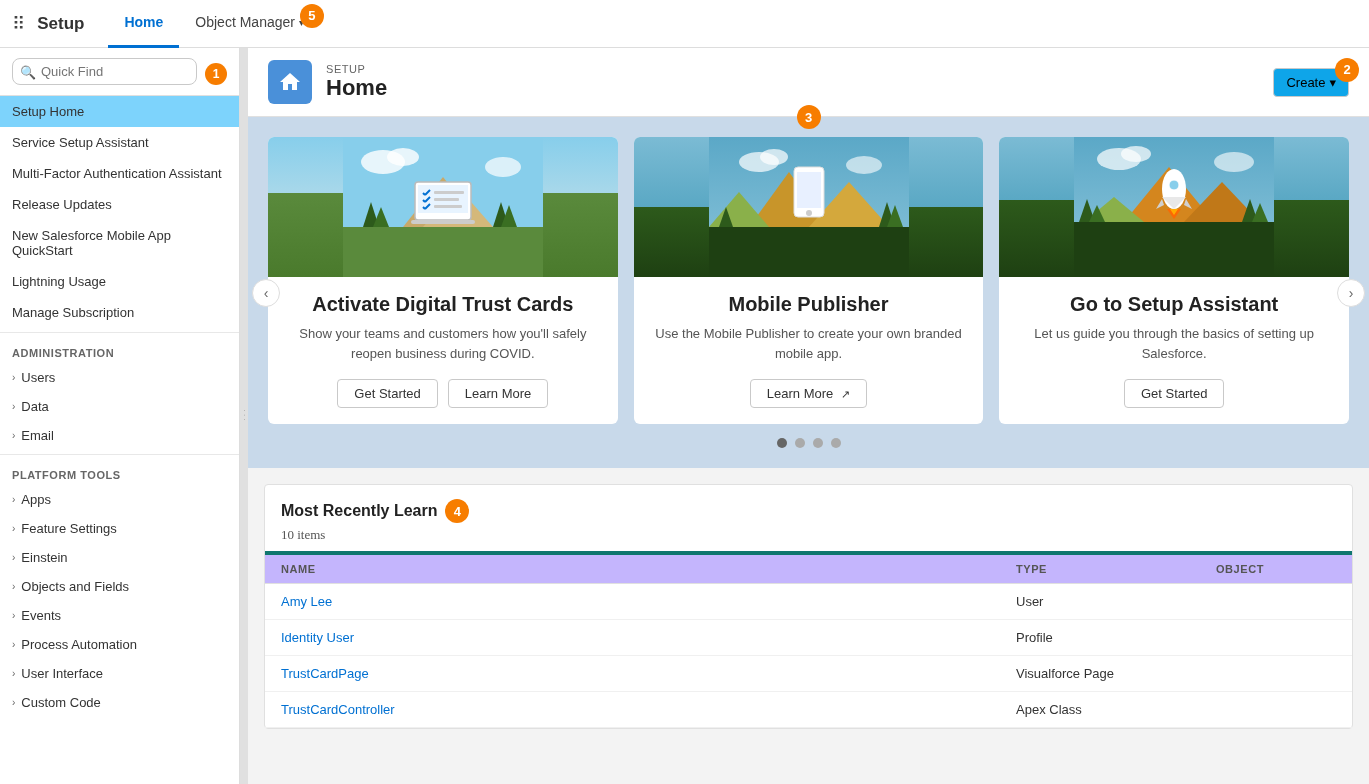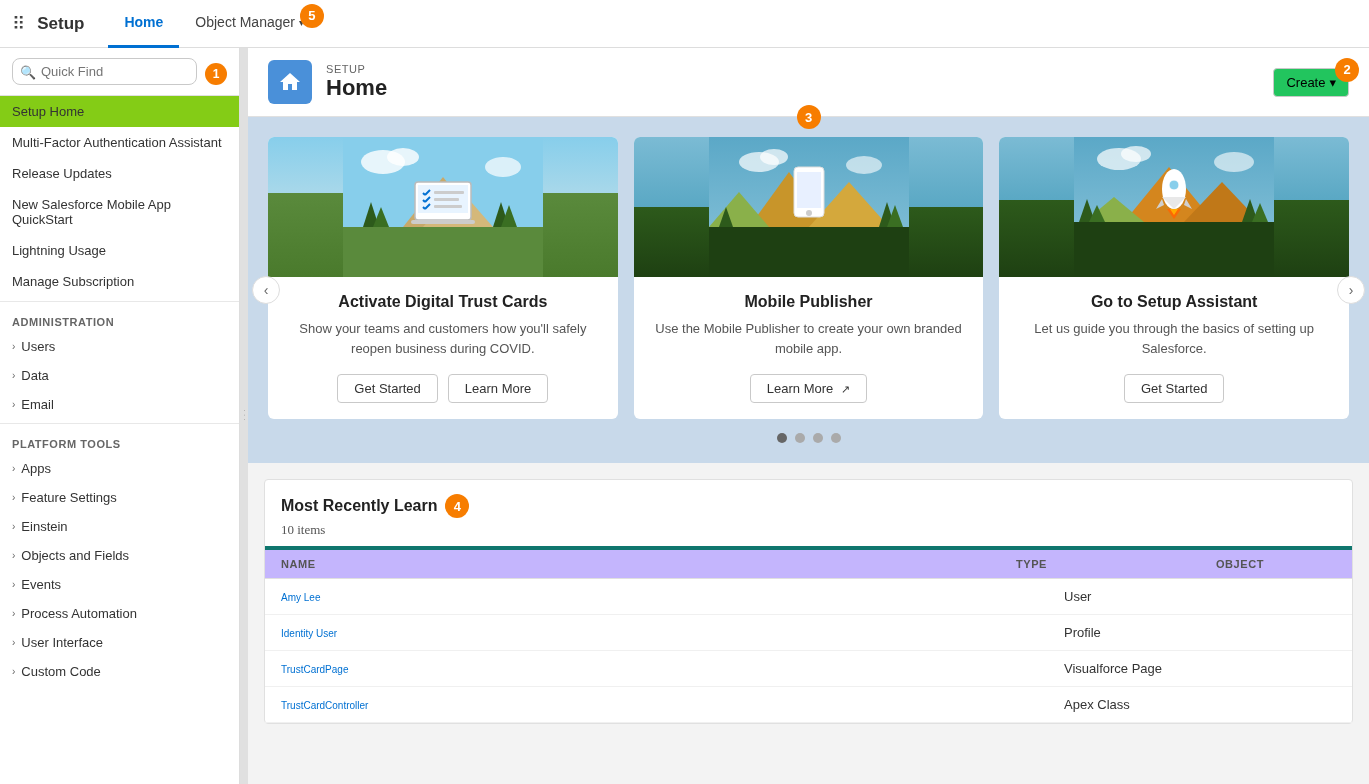--- a/index.html
+++ b/index.html
@@ -79,21 +79,21 @@
 
     .sidebar-nav { flex: 1; overflow-y: auto; }
     .sidebar-item {
       padding: 8px 12px;
       font-size: 13px;
       color: #0070d2;
       cursor: pointer;
       display: block;
       text-decoration: none;
     }
-    .sidebar-item.active { background: #84cc16; }
+    .sidebar-item.active { background: #7dd3fc; }
     .sidebar-item.plain { color: #333; }
     .sidebar-section-label {
       padding: 10px 12px 4px;
       font-size: 11px;
       font-weight: 700;
       color: #666;
       letter-spacing: 0.05em;
       text-transform: uppercase;
     }
     .sidebar-item-expand {
@@ -131,21 +131,21 @@
     }
     .page-header-left { display: flex; align-items: center; gap: 14px; }
     .page-icon {
       width: 44px; height: 44px; background: #4a90d9;
       border-radius: 6px; display: flex; align-items: center; justify-content: center;
       color: #fff; font-size: 20px;
     }
     .page-header-text .setup-label { font-size: 11px; color: #666; text-transform: uppercase; letter-spacing: 0.05em; }
     .page-header-text h1 { font-size: 22px; font-weight: 600; color: #222; }
     .create-btn {
-      border: 1px solid #c9c9c9; background: #22c55e; border-radius: 4px;
+      border: 1px solid #c9c9c9; background: #0ea5e9; border-radius: 4px;
       padding: 6px 12px; font-size: 13px; cursor: pointer;
       display: flex; align-items: center; gap: 4px;
       position: relative;
     }
 
     
     .carousel-section {
       background: #c8d9ea;
       padding: 20px;
       margin: 0;
@@ -174,21 +174,21 @@
     .card-img-2 {
       background: linear-gradient(180deg, #7bbbd4 0%, #5aa8c4 50%, #2d5a1b 50%, #1e4012 100%);
       display: flex; align-items: center; justify-content: center;
     }
     
     .card-img-3 {
       background: linear-gradient(180deg, #7bbbd4 0%, #5aa8c4 45%, #2d5a1b 45%, #1e4012 100%);
       display: flex; align-items: center; justify-content: center;
     }
     .card-body { padding: 16px; text-align: center; flex: 1; display: flex; flex-direction: column; }
-    .card-title { font-size: 16px; font-weight: 600; color: #222; margin-bottom: 8px; }
+    .card-title { font-size: 20px; font-weight: 600; color: #222; margin-bottom: 8px; }
     .card-desc { font-size: 13px; color: #555; margin-bottom: 16px; flex: 1; line-height: 1.5; }
     .card-actions { display: flex; gap: 10px; justify-content: center; }
     .btn-outline {
       border: 1px solid #c9c9c9; background: #fff; border-radius: 4px;
       padding: 6px 16px; font-size: 13px; cursor: pointer; color: #333;
     }
     .carousel-prev, .carousel-next {
       position: absolute; top: 50%; transform: translateY(-50%);
       width: 28px; height: 28px; background: #fff; border-radius: 50%;
       display: flex; align-items: center; justify-content: center;
@@ -220,22 +220,22 @@
       border-bottom: 1px solid #e0e0e0;
       background: #c4b5fd;
     }
     .col-head { font-size: 11px; font-weight: 700; color: #555; text-transform: uppercase; letter-spacing: 0.05em; }
     .table-row {
       display: grid;
       grid-template-columns: 1fr 200px 120px;
       padding: 10px 16px;
       border-bottom: 1px solid #f0f0f0;
     }
-    .cell-link { color: #0070d2; text-decoration: none; font-size: 10px; }
-    .cell-text { font-size: 13px; color: #333; margin-left: 48px; }
+    .cell-link { color: #0070d2; text-decoration: none; font-size: 13px; }
+    .cell-text { font-size: 13px; color: #333; }
   </style>
 </head>
 <body>
 
 <div class="top-nav">
   <span class="grid-icon">⠿</span>
   <span class="app-name">Setup</span>
   <div class="tab-bar">
     <div class="tab-item active">
       <span>Home</span>
@@ -254,20 +254,21 @@
     <div class="sidebar-search">
       <div class="search-wrap">
         <span class="search-icon-inner">🔍</span>
         <input type="text" placeholder="Quick Find" style="">
       </div>
       <span class="badge-1" style="background:#f77d00;color:#fff;border-radius:50%;width:22px;height:22px;display:flex;align-items:center;justify-content:center;font-size:12px;font-weight:700;flex-shrink:0;">1</span>
     </div>
 
     <nav class="sidebar-nav">
       <div class="sidebar-item plain active">Setup Home</div>
+      <div class="sidebar-item plain">Service Setup Assistant</div>
       <div class="sidebar-item plain">Multi-Factor Authentication Assistant</div>
       <div class="sidebar-item plain">Release Updates</div>
       <div class="sidebar-item plain">New Salesforce Mobile App QuickStart</div>
       <div class="sidebar-item plain">Lightning Usage</div>
       <div class="sidebar-item plain">Manage Subscription</div>
 
       <hr class="sidebar-divider">
       <div class="sidebar-section-label">ADMINISTRATION</div>
       <div class="sidebar-item-expand">
         <span class="chevron-icon">›</span>

